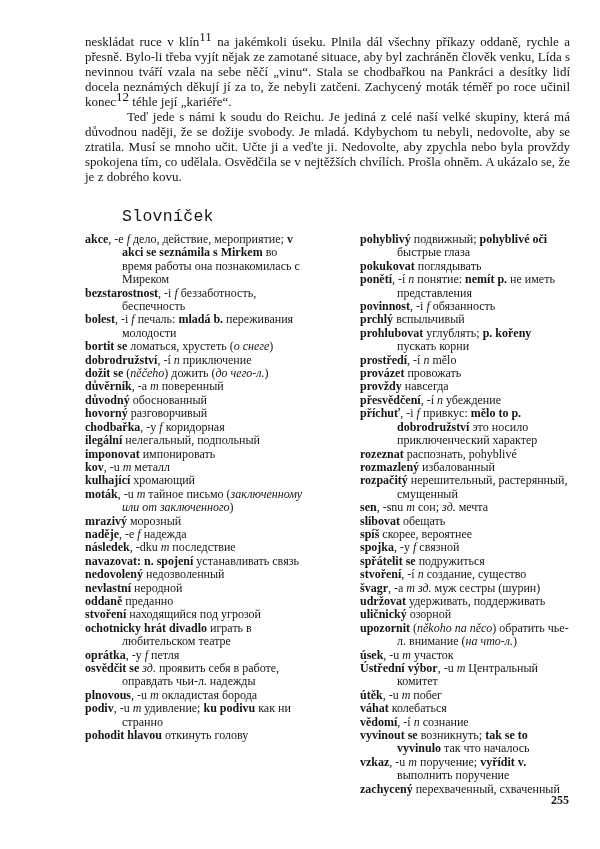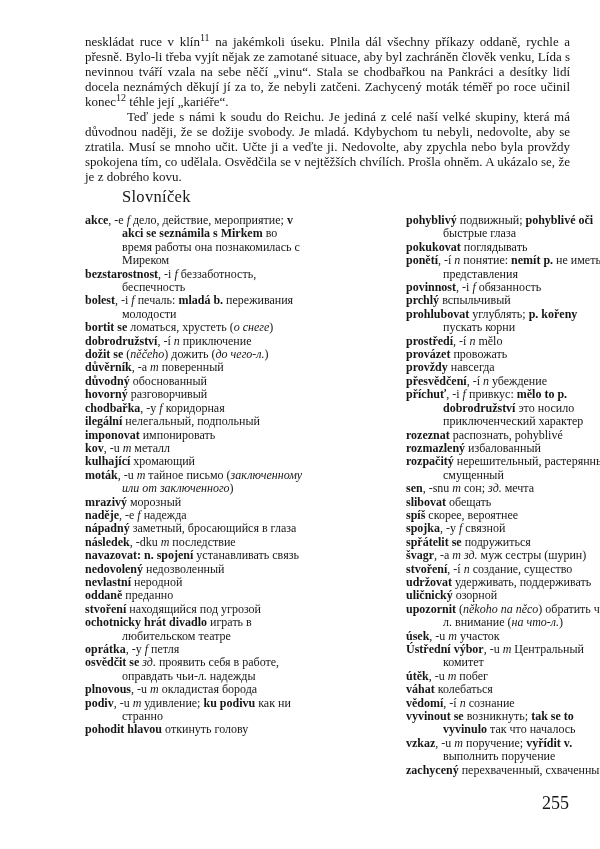--- a/index.html
+++ b/index.html
@@ -21,51 +21,52 @@
   }
   .intro {
     font-size: 13px;
     line-height: 15px;
     text-align: justify;
   }
   .intro .para-indented { text-indent: 42px; }
   .s-b { font-weight: bold; }
   .s-i { font-style: italic; }
   .s-sup {
-    font-size: 10px;
+    font-size: 13px;
     vertical-align: 5px;
     line-height: 0;
   }
   .glossary-heading {
     font-size: 16.5px;
     font-weight: normal;
-    margin: 3px 0 7px 37px;
+    margin: 23px 0 7px 37px;
     letter-spacing: 0.3px;
+    font-family: Liberation Mono, monospace;
   }
   .columns {
     display: flex;
     width: 485px;
-    gap: 46px;
   }
   .col {
     font-size: 12px;
     line-height: 13.4px;
     text-align: left;
   }
   .col-left { width: 224px; margin-right: 51px; flex: none; }
   .col-right { width: 210px; flex: none; }
   .entry {
     padding-left: 37px;
     text-indent: -37px;
   }
   .pagenum {
     position: absolute;
     right: 31px;
     top: 793px;
-    font-size: 18px;
+    font-size: 12px;
+    font-weight: bold;
   }
 </style>
 </head>
 <body>
 
 <div class="page">
   <div class="content">
     <div class="intro">
       <p class="para"><span>neskládat ruce v klín</span><span class="s-sup">11</span><span> na jakémkoli úseku. Plnila dál všechny příkazy oddaně, rychle a přesně. Bylo-li třeba vyjít nějak ze zamotané situace, aby byl zachráněn člověk venku, Lída s nevinnou tváří vzala na sebe něčí „vinu“. Stala se chodbařkou na Pankráci a desítky lidí docela neznámých děkují jí za to, že nebyli zatčeni. Zachycený moták téměř po roce učinil konec</span><span class="s-sup">12</span><span> téhle její „kariéře“.</span></p>
       <p class="para para-indented"><span>Teď jede s námi k soudu do Reichu. Je jediná z celé naší velké skupiny, která má důvodnou naději, že se dožije svobody. Je mladá. Kdybychom tu nebyli, nedovolte, aby se ztratila. Musí se mnoho učit. Učte ji a veďte ji. Nedovolte, aby zpychla nebo byla provždy spokojena tím, co udělala. Osvědčila se v nejtěžších chvílích. Prošla ohněm. A ukázalo se, že je z dobrého kovu.</span></p>
@@ -83,21 +84,20 @@
           <p class="entry"><span class="s-b">důvodný</span><span> обоснованный</span></p>
           <p class="entry"><span class="s-b">hovorný</span><span> разговорчивый</span></p>
           <p class="entry"><span class="s-b">chodbařka</span><span>, -y </span><span class="s-i">f</span><span> коридорная</span></p>
           <p class="entry"><span class="s-b">ilegální</span><span> нелегальный, подпольный</span></p>
           <p class="entry"><span class="s-b">imponovat</span><span> импонировать</span></p>
           <p class="entry"><span class="s-b">kov</span><span>, -u </span><span class="s-i">m</span><span> металл</span></p>
           <p class="entry"><span class="s-b">kulhající</span><span> хромающий</span></p>
           <p class="entry"><span class="s-b">moták</span><span>, -u </span><span class="s-i">m</span><span> тайное письмо (</span><span class="s-i">заключенному или от заключенного</span><span>)</span></p>
           <p class="entry"><span class="s-b">mrazivý</span><span> морозный</span></p>
           <p class="entry"><span class="s-b">naděje</span><span>, -e </span><span class="s-i">f</span><span> надежда</span></p>
-          <p class="entry"><span class="s-b">nápadný</span><span> заметный, бросающийся в глаза</span></p>
           <p class="entry"><span class="s-b">následek</span><span>, -dku </span><span class="s-i">m</span><span> последствие</span></p>
           <p class="entry"><span class="s-b">navazovat: n. spojení</span><span> устанавливать связь</span></p>
           <p class="entry"><span class="s-b">nedovolený</span><span> недозволенный</span></p>
           <p class="entry"><span class="s-b">nevlastní</span><span> неродной</span></p>
           <p class="entry"><span class="s-b">oddaně</span><span> преданно</span></p>
           <p class="entry"><span class="s-b">stvoření</span><span> находящийся под угрозой</span></p>
           <p class="entry"><span class="s-b">ochotnicky hrát divadlo</span><span> играть в любительском театре</span></p>
           <p class="entry"><span class="s-b">oprátka</span><span>, -y </span><span class="s-i">f</span><span> петля</span></p>
           <p class="entry"><span class="s-b">osvědčit se</span><span> </span><span class="s-i">зд.</span><span> проявить себя в работе, оправдать чьи-л. надежды</span></p>
           <p class="entry"><span class="s-b">plnovous</span><span>, -u </span><span class="s-i">m</span><span> окладистая борода</span></p>
@@ -117,22 +117,22 @@
           <p class="entry"><span class="s-b">přesvědčení</span><span>, -í </span><span class="s-i">n</span><span> убеждение</span></p>
           <p class="entry"><span class="s-b">příchuť</span><span>, -i </span><span class="s-i">f</span><span> привкус: </span><span class="s-b">mělo to p. dobrodružství</span><span> это носило приключенческий характер</span></p>
           <p class="entry"><span class="s-b">rozeznat</span><span> распознать, pohyblivé</span></p>
           <p class="entry"><span class="s-b">rozmazlený</span><span> избалованный</span></p>
           <p class="entry"><span class="s-b">rozpačitý</span><span> нерешительный, растерянный, смущенный</span></p>
           <p class="entry"><span class="s-b">sen</span><span>, -snu </span><span class="s-i">m</span><span> сон; </span><span class="s-i">зд.</span><span> мечта</span></p>
           <p class="entry"><span class="s-b">slibovat</span><span> обещать</span></p>
           <p class="entry"><span class="s-b">spíš</span><span> скорее, вероятнее</span></p>
           <p class="entry"><span class="s-b">spojka</span><span>, -y </span><span class="s-i">f</span><span> связной</span></p>
           <p class="entry"><span class="s-b">spřátelit se</span><span> подружиться</span></p>
+          <p class="entry"><span class="s-b">stvoření</span><span>, -í </span><span class="s-i">n</span><span> создание, существо</span></p>
           <p class="entry"><span class="s-b">švagr</span><span>, -a </span><span class="s-i">m</span><span> </span><span class="s-i">зд.</span><span> муж сестры (шурин)</span></p>
-          <p class="entry"><span class="s-b">stvoření</span><span>, -í </span><span class="s-i">n</span><span> создание, существо</span></p>
           <p class="entry"><span class="s-b">udržovat</span><span> удерживать, поддерживать</span></p>
           <p class="entry"><span class="s-b">uličnický</span><span> озорной</span></p>
           <p class="entry"><span class="s-b">upozornit</span><span> (</span><span class="s-i">někoho na něco</span><span>) обратить чье-л. внимание (</span><span class="s-i">на что-л.</span><span>)</span></p>
           <p class="entry"><span class="s-b">úsek</span><span>, -u </span><span class="s-i">m</span><span> участок</span></p>
           <p class="entry"><span class="s-b">Ústřední výbor</span><span>, -u </span><span class="s-i">m</span><span> Центральный комитет</span></p>
           <p class="entry"><span class="s-b">útěk</span><span>, -u </span><span class="s-i">m</span><span> побег</span></p>
           <p class="entry"><span class="s-b">váhat</span><span> колебаться</span></p>
           <p class="entry"><span class="s-b">vědomí</span><span>, -í </span><span class="s-i">n</span><span> сознание</span></p>
           <p class="entry"><span class="s-b">vyvinout se</span><span> возникнуть; </span><span class="s-b">tak se to vyvinulo</span><span> так что началось</span></p>
           <p class="entry"><span class="s-b">vzkaz</span><span>, -u </span><span class="s-i">m</span><span> поручение; </span><span class="s-b">vyřídit v.</span><span> выполнить поручение</span></p>

